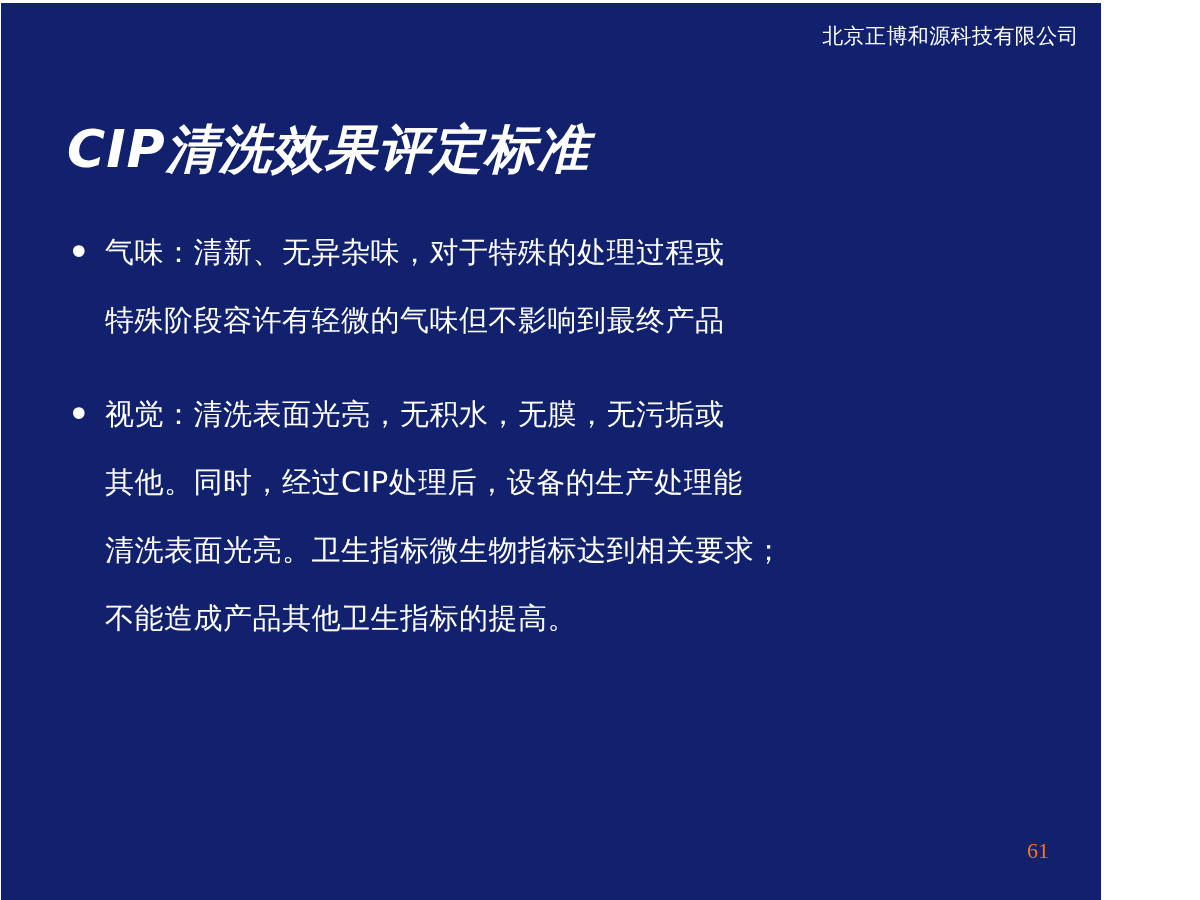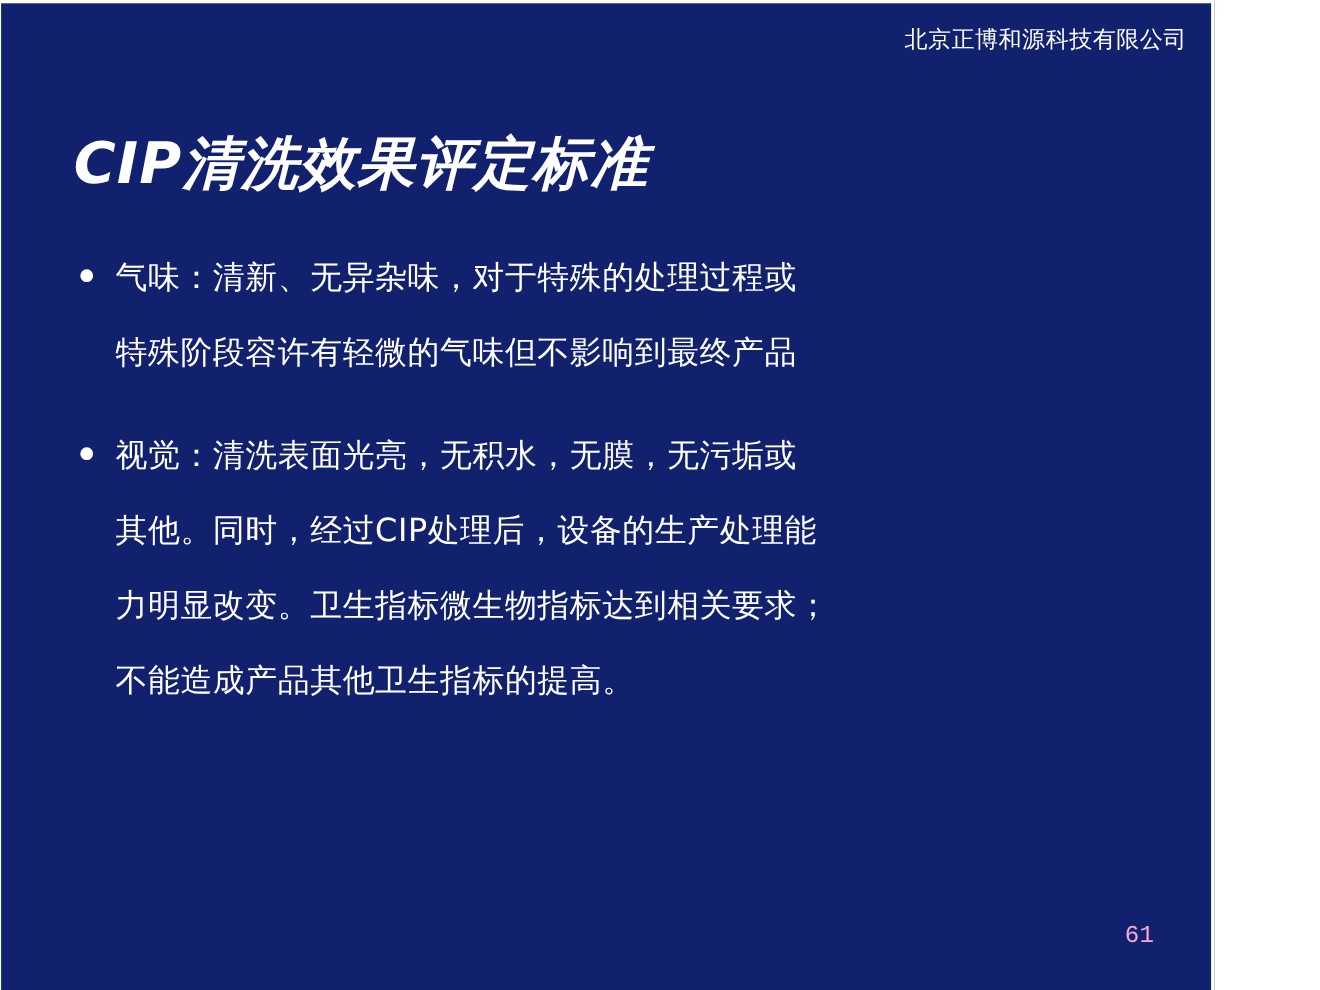--- a/index.html
+++ b/index.html
@@ -92,24 +92,24 @@
   .bullet-text .line {
     display: block;
     white-space: nowrap;
   }
 
   
   #page-number {
     position: absolute;
     right: 52px;
     bottom: 36px;
-    color: #f9a8d4;
+    color: #f97316;
     font-size: 22px;
     line-height: 26px;
-    font-family: Liberation Mono, monospace;
+    font-family: Liberation Serif, serif;
   }
 </style>
 </head>
 <body>
 
 <div id="slide">
 
   <div id="company-header">北京正博和源科技有限公司</div>
 
   <h1 id="slide-title">CIP清洗效果评定标准</h1>
@@ -122,21 +122,21 @@
         <span class="line">气味：清新、无异杂味，对于特殊的处理过程或</span>
         <span class="line">特殊阶段容许有轻微的气味但不影响到最终产品</span>
       </span>
     </div>
 
     <div class="bullet-row">
       <span class="bullet-marker">•</span>
       <span class="bullet-text">
         <span class="line">视觉：清洗表面光亮，无积水，无膜，无污垢或</span>
         <span class="line">其他。同时，经过CIP处理后，设备的生产处理能</span>
-        <span class="line">力明显改变。卫生指标微生物指标达到相关要求；</span>
+        <span class="line">清洗表面光亮。卫生指标微生物指标达到相关要求；</span>
         <span class="line">不能造成产品其他卫生指标的提高。</span>
       </span>
     </div>
 
   </div>
 
   <div id="page-number">61</div>
 
 </div>
 

